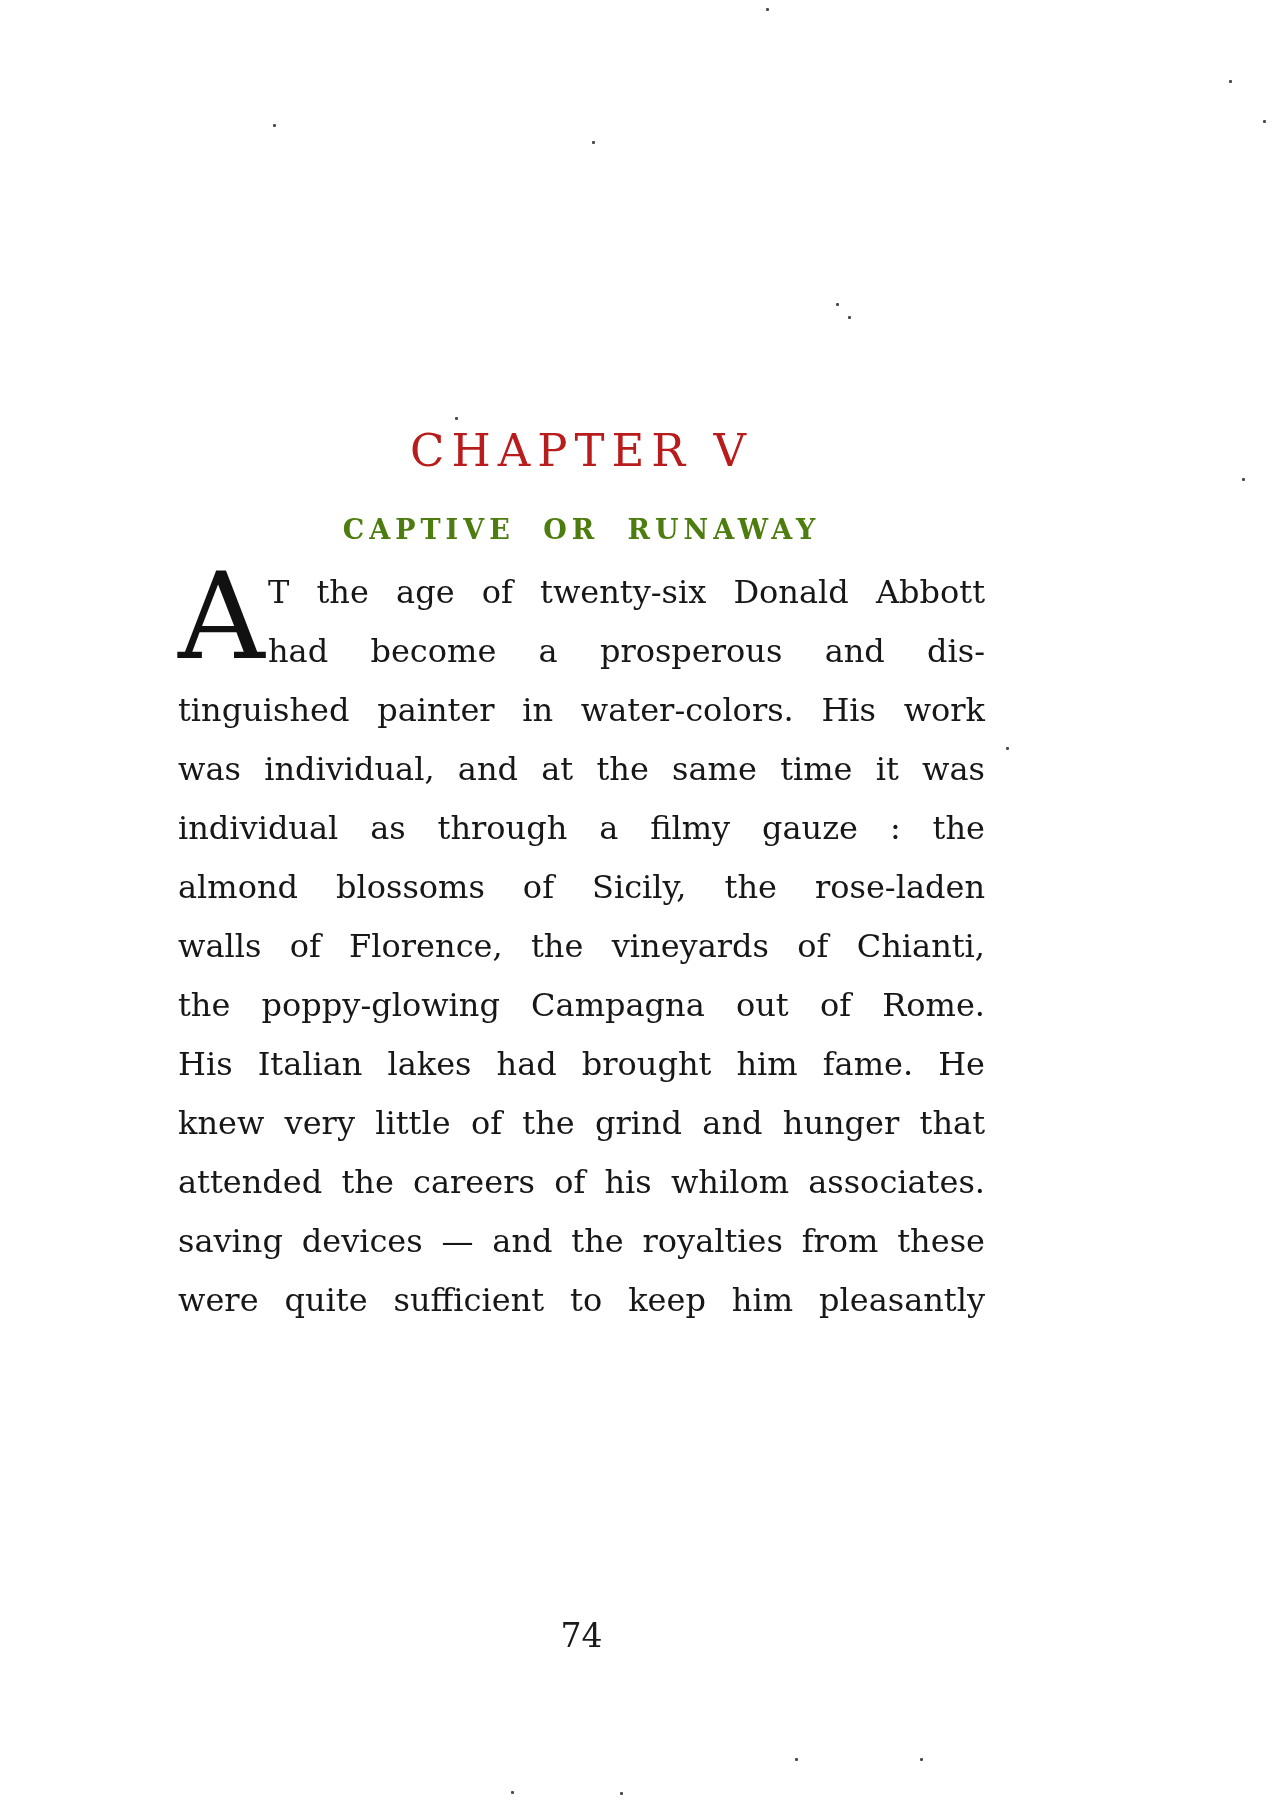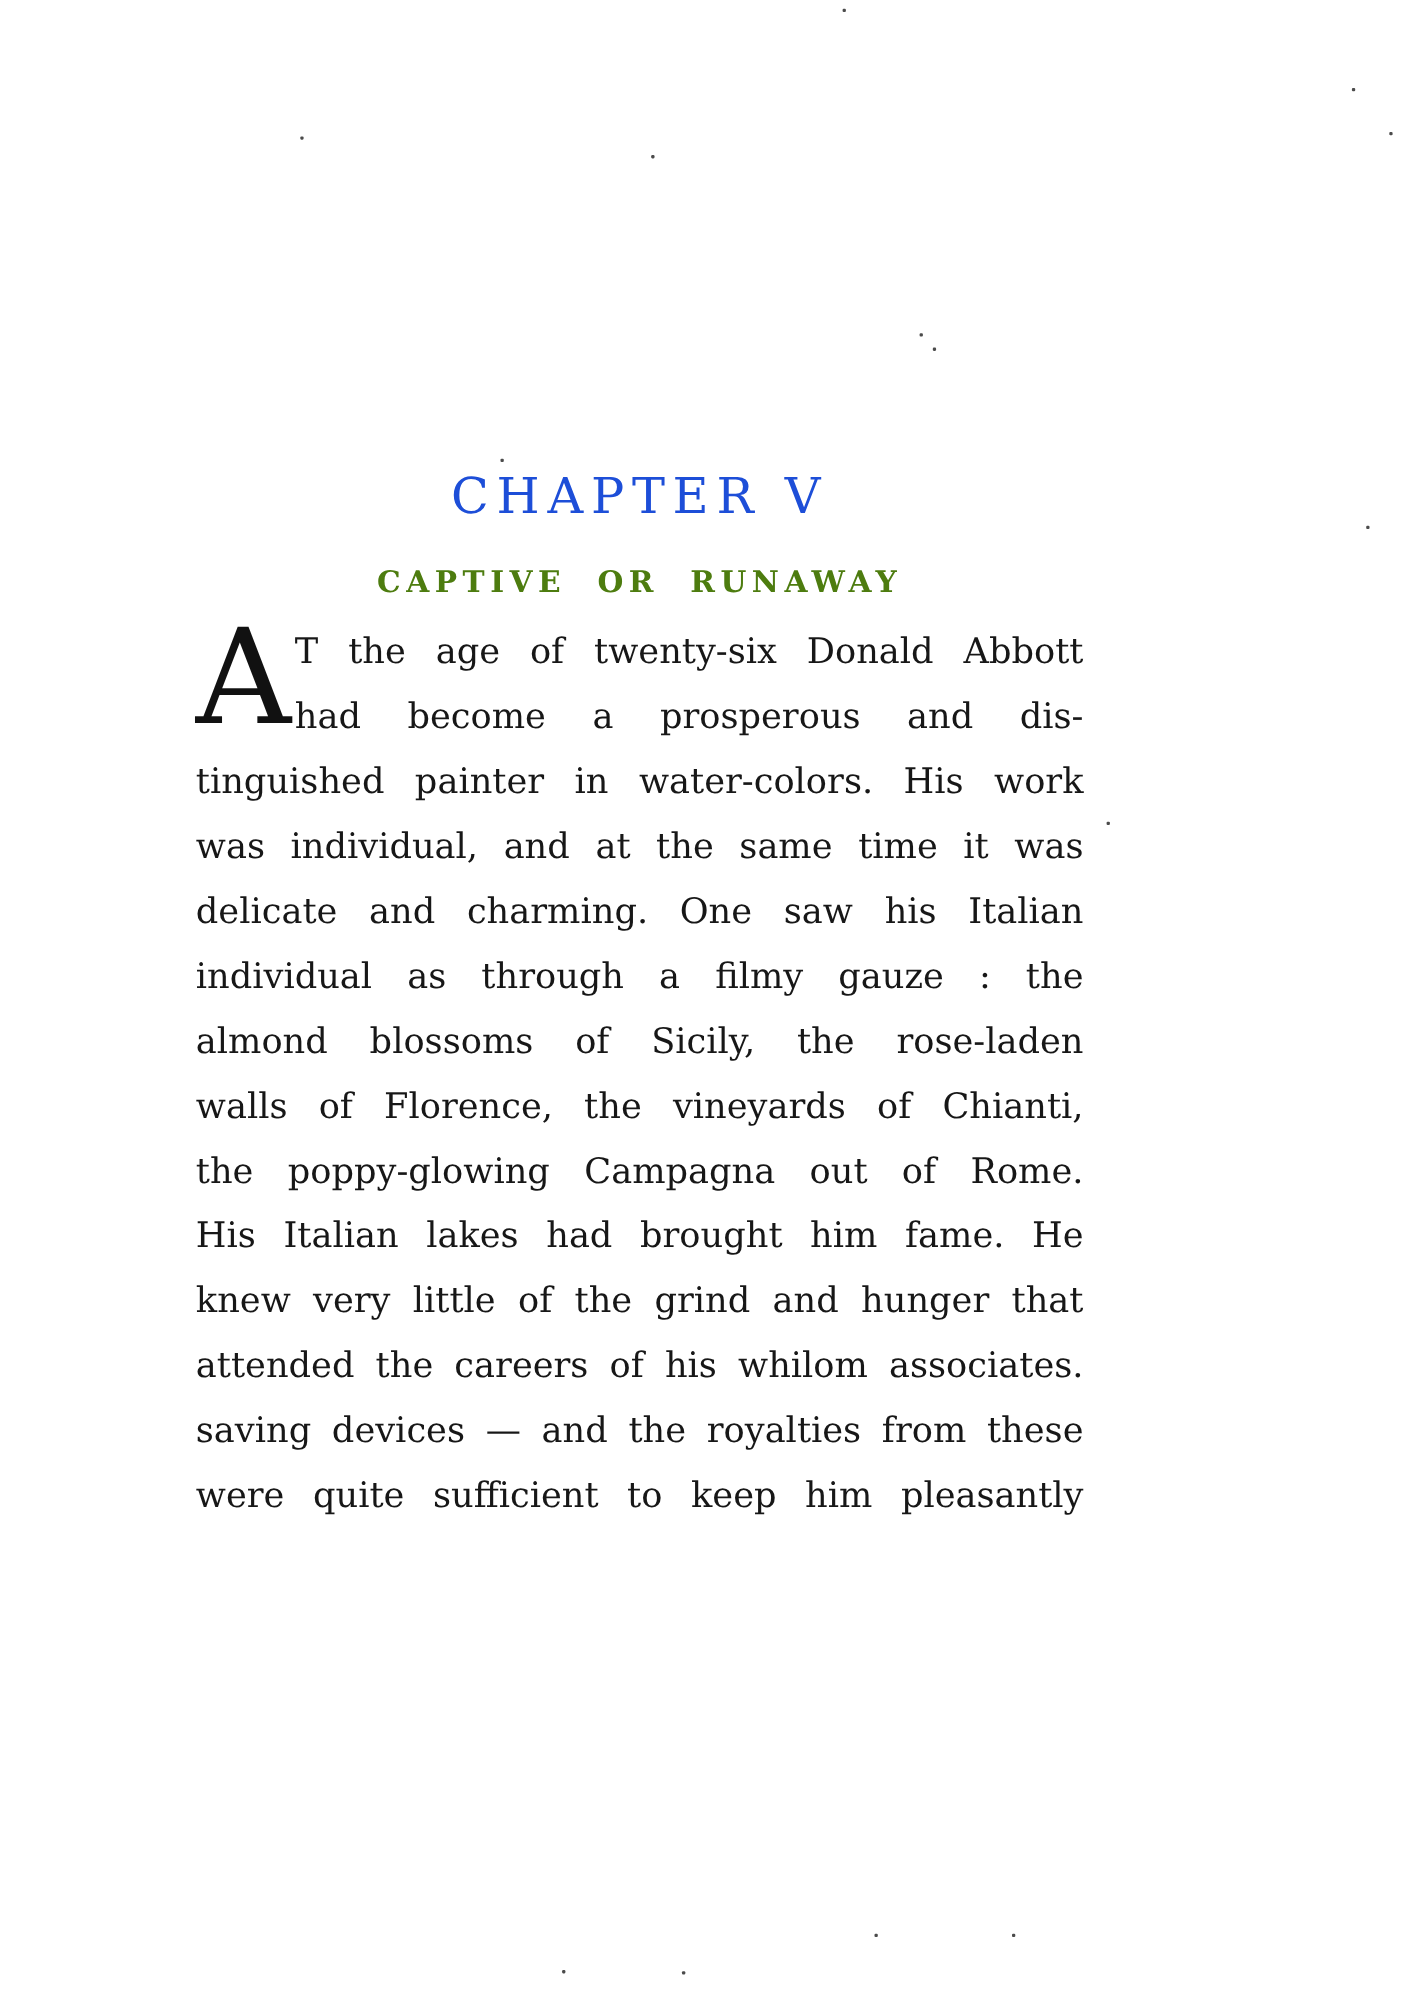--- a/index.html
+++ b/index.html
@@ -23,21 +23,21 @@
   .chapter {
     position: absolute;
     top: 424px;
     left: 178px;
     width: 807px;
     margin: 0;
     text-align: center;
     font-size: 45px;
     font-weight: normal;
     letter-spacing: 7px;
-    color: #1d4ed8;
+    color: #b91c1c;
   }
   .subtitle {
     position: absolute;
     top: 514px;
     left: 178px;
     width: 807px;
     margin: 0;
     text-align: center;
     font-size: 27px;
     font-weight: bold;
@@ -97,32 +97,32 @@
 
   <h2 class="subtitle">CAPTIVE OR RUNAWAY</h2>
 
   <div class="bodywrap">
     <span class="dropcap">A</span>
 
   <div class="bodyline">T the age of twenty-six Donald Abbott</div>
       <div class="bodyline">had become a prosperous and dis-</div>
       <div class="bodyline">tinguished painter in water-colors. His work</div>
       <div class="bodyline">was individual, and at the same time it was</div>
-      <div class="bodyline">delicate and charming. One saw his Italian</div>
       <div class="bodyline">individual as through a filmy gauze : the</div>
       <div class="bodyline">almond blossoms of Sicily, the rose-laden</div>
       <div class="bodyline">walls of Florence, the vineyards of Chianti,</div>
       <div class="bodyline">the poppy-glowing Campagna out of Rome.</div>
       <div class="bodyline">His Italian lakes had brought him fame. He</div>
       <div class="bodyline">knew very little of the grind and hunger that</div>
       <div class="bodyline">attended the careers of his whilom associates.</div>
       <div class="bodyline">saving devices — and the royalties from these</div>
       <div class="bodyline">were quite sufficient to keep him pleasantly</div>
     </div>
 
+  <div class="pageno">74</div>
 
   <div id="specks">
       <div class="speck" style="left: 766px; top: 8px;"></div>
       <div class="speck" style="left: 455px; top: 417px;"></div>
       <div class="speck" style="left: 273px; top: 124px;"></div>
       <div class="speck" style="left: 592px; top: 141px;"></div>
       <div class="speck" style="left: 836px; top: 303px;"></div>
       <div class="speck" style="left: 848px; top: 316px;"></div>
       <div class="speck" style="left: 1229px; top: 80px;"></div>
       <div class="speck" style="left: 1263px; top: 120px;"></div>

